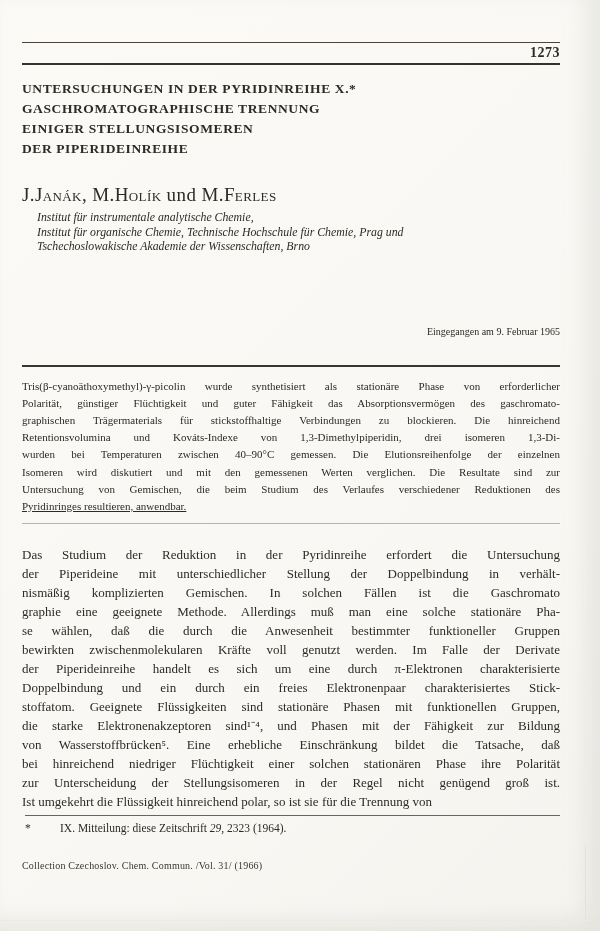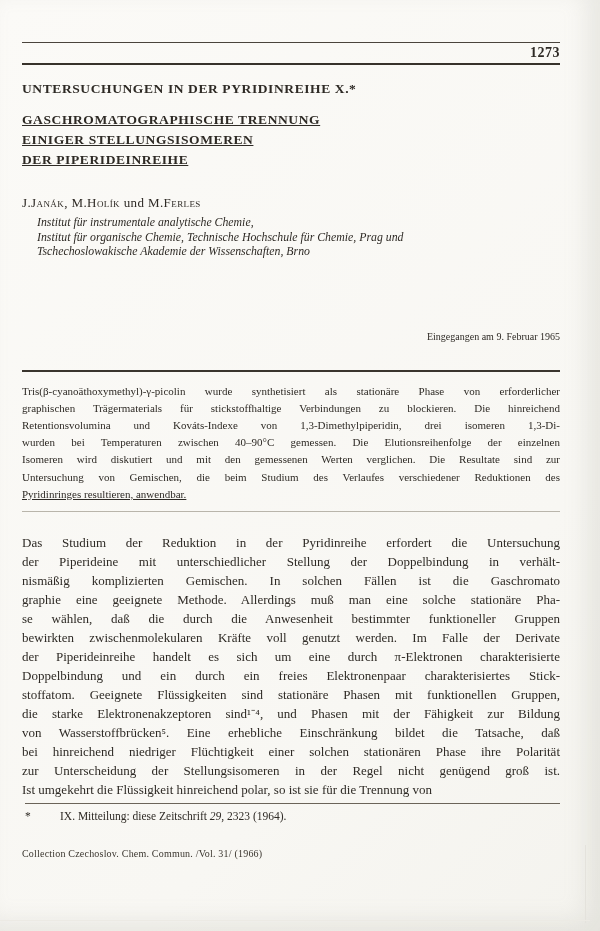--- a/index.html
+++ b/index.html
@@ -27,25 +27,25 @@
 
   .title-block { margin-top: 14px; }
   .title {
     font-size: 13.5px; font-weight: 700; letter-spacing: 0.6px;
     line-height: 20px;
   }
   .subtitle-line {
     font-size: 13.5px; font-weight: 700; letter-spacing: 0.6px;
     line-height: 20px;
   }
-  .subtitle-block { margin-top: 11px; text-decoration: underline; }
+  .subtitle-block { margin-top: 0; }
 
   .authors {
     margin-top: 25px;
-    font-size: 13px; letter-spacing: 0.4px;
+    font-size: 19px; letter-spacing: 0.4px;
   }
   .sc { font-variant: small-caps; }
 
   .affiliation { margin-top: 4px; margin-left: 15px; }
   .affil-line {
     font-style: italic; font-size: 11.8px; line-height: 14.5px;
   }
 
   .received {
     margin-top: 72px;
@@ -118,20 +118,21 @@
         <div class="affil-line">Institut für organische Chemie, Technische Hochschule für Chemie, Prag und</div>
         <div class="affil-line last">Tschechoslowakische Akademie der Wissenschaften, Brno</div>
       </div>
 
     <div class="received">Eingegangen am 9. Februar 1965</div>
 
     <div class="rule-dark"></div>
 
     <div class="abstract">
         <div class="abs-line">Tris(β-cyanoäthoxymethyl)-γ-picolin wurde synthetisiert als stationäre Phase von erforderlicher</div>
+        <div class="abs-line">Polarität, günstiger Flüchtigkeit und guter Fähigkeit das Absorptionsvermögen des gaschromato-</div>
         <div class="abs-line">graphischen Trägermaterials für stickstoffhaltige Verbindungen zu blockieren. Die hinreichend</div>
         <div class="abs-line">Retentionsvolumina und Kováts-Indexe von 1,3-Dimethylpiperidin, drei isomeren 1,3-Di-</div>
         <div class="abs-line">wurden bei Temperaturen zwischen 40–90°C gemessen. Die Elutionsreihenfolge der einzelnen</div>
         <div class="abs-line">Isomeren wird diskutiert und mit den gemessenen Werten verglichen. Die Resultate sind zur</div>
         <div class="abs-line">Untersuchung von Gemischen, die beim Studium des Verlaufes verschiedener Reduktionen des</div>
         <div class="abs-line last">Pyridinringes resultieren, anwendbar.</div>
       </div>
 
     <div class="rule-faint"></div>
 

